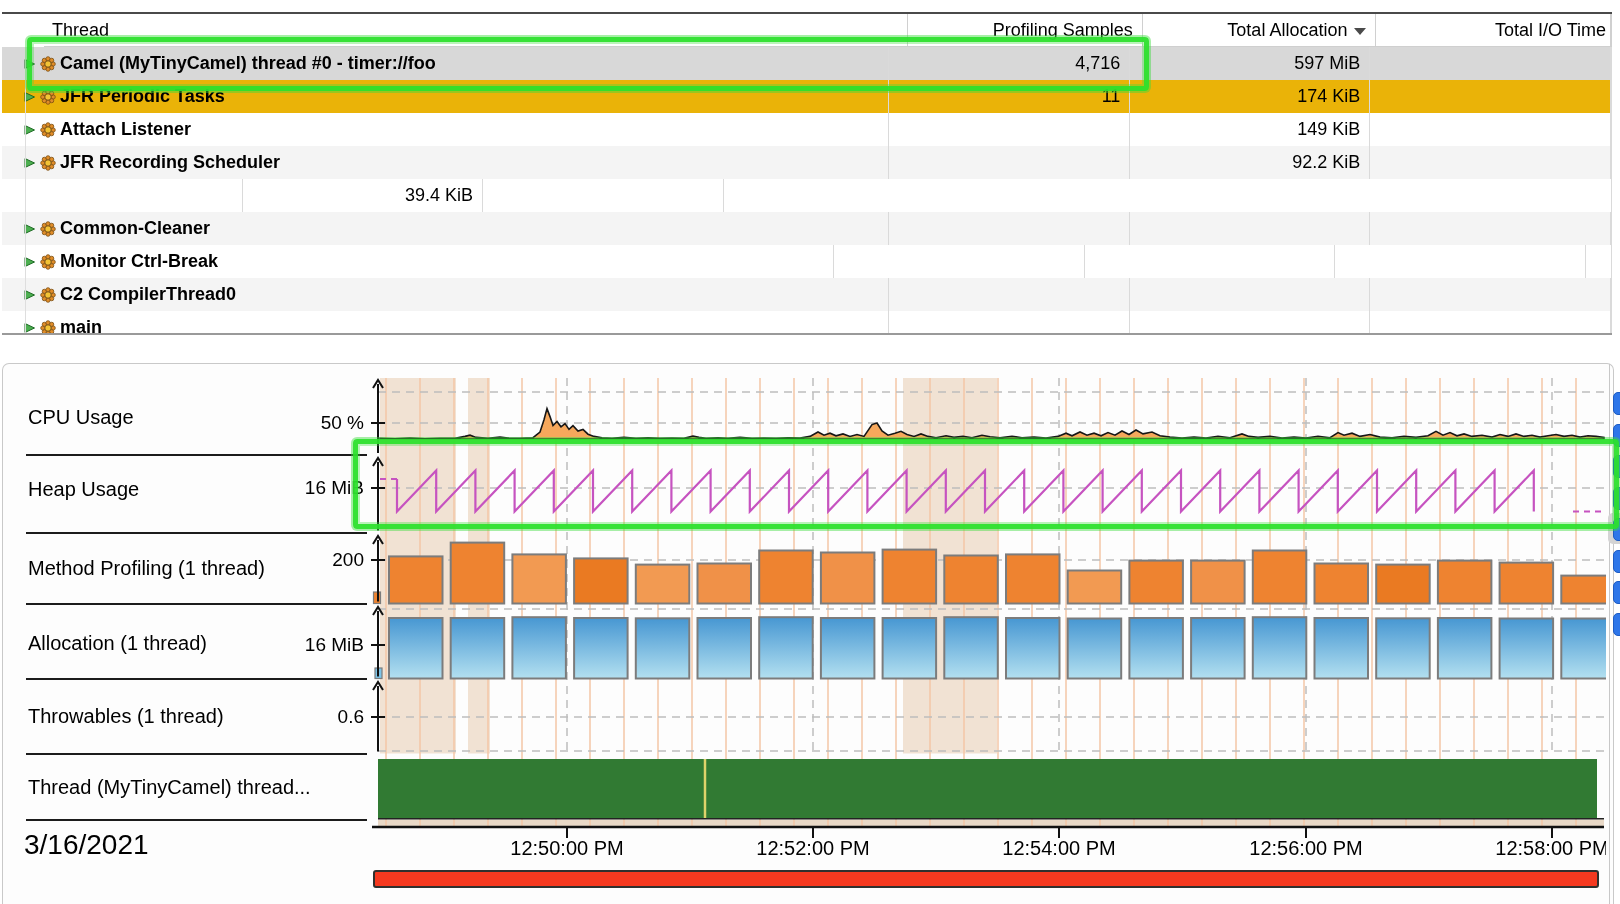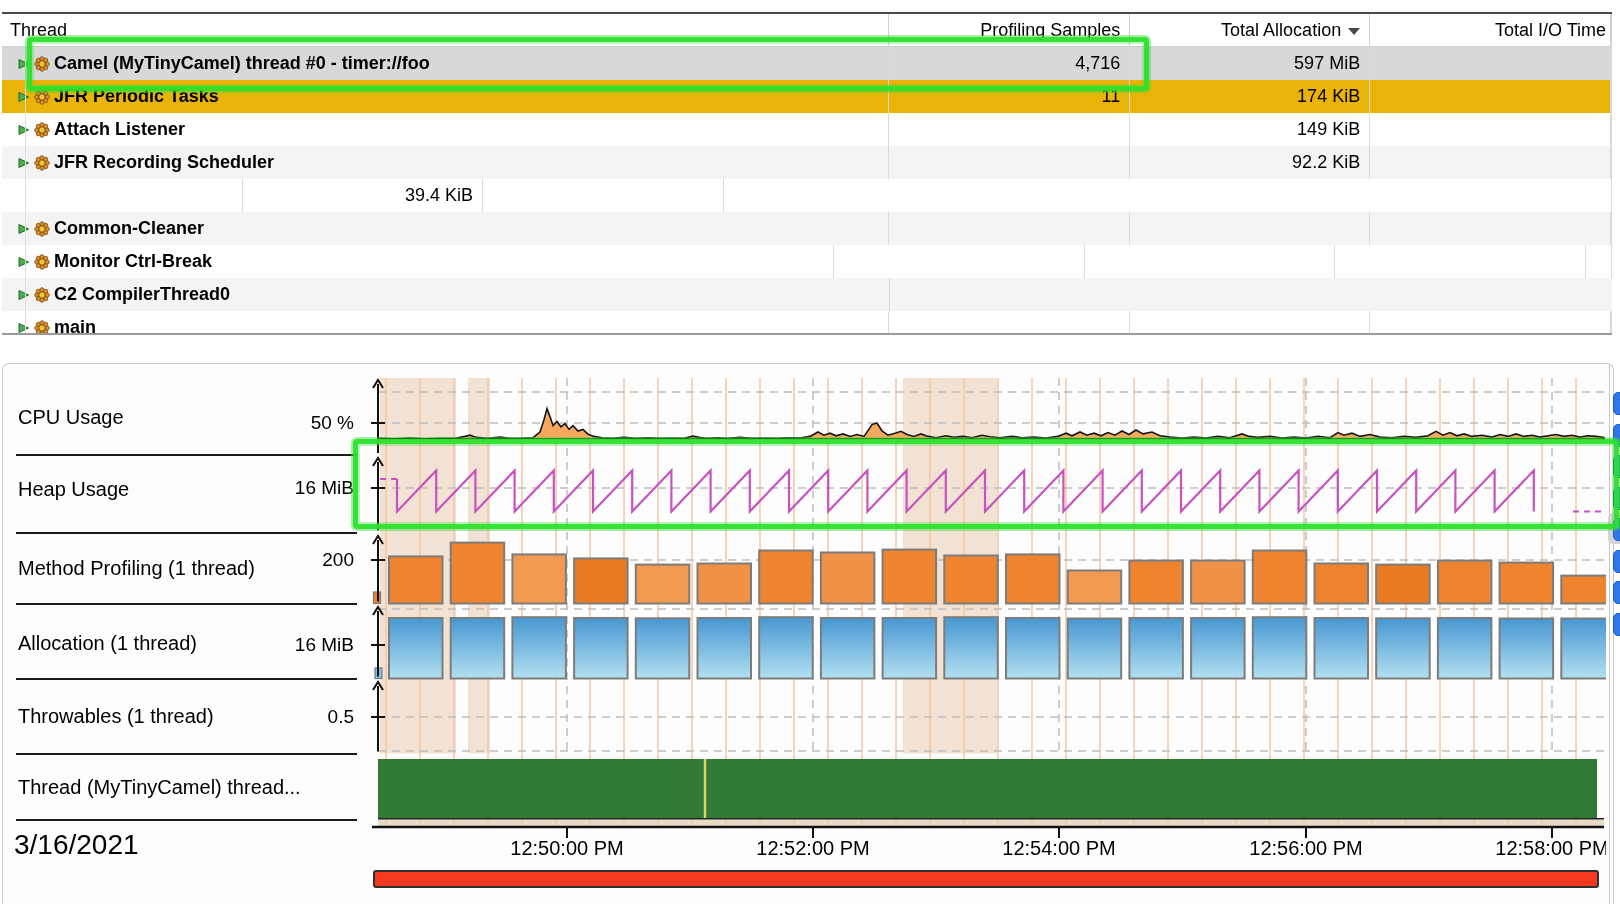--- a/index.html
+++ b/index.html
@@ -1,39 +1,39 @@
 <!DOCTYPE html>
 <html><head>
 <meta charset="utf-8">
 <style>
   html,body{margin:0;padding:0;background:#fff;}
   .screen{position:relative;width:1620px;height:904px;background:#fff;overflow:hidden;
           font-family:"Liberation Sans","DejaVu Sans",sans-serif;color:#000;}
   
   .table-panel{position:absolute;left:2px;top:12px;width:1610px;height:319px;background:#fff;
                border-top:2px solid #4a4a4a;border-bottom:2px solid #9a9a9a;overflow:hidden;z-index:2;}
-  .t-header{display:flex;height:32px;line-height:32px;font-size:18px;background:#fff;border-bottom:1px solid #cfcfcf;}
+  .t-header{display:flex;height:32px;line-height:32px;font-size:18px;background:#fff;border-bottom:1px solid #cfcfcf;margin-left:42px;}
   .t-header .cell{box-sizing:border-box;border-right:1px solid #d0d0d0;white-space:nowrap;overflow:hidden;}
   .t-row{display:flex;height:33px;line-height:33px;font-size:18px;}
   .t-row .cell{box-sizing:border-box;border-right:1px solid #dadada;white-space:nowrap;overflow:hidden;}
-  .c0{width:888px;padding-left:16px;text-align:left;display:flex;align-items:center;gap:4px;}
+  .c0{width:888px;padding-left:22px;text-align:left;display:flex;align-items:center;gap:4px;}
   .c1{width:241px;padding-right:9px;text-align:right;}
   .c2{width:240px;padding-right:9px;text-align:right;}
   .c3{width:241px;padding-right:4px;text-align:right;}
   .c4{flex:1;}
   .t-header .c0{padding-left:8px;display:block;}
   .rowname{font-weight:bold;}
   .sortcaret{display:inline-block;width:0;height:0;border-left:6px solid transparent;border-right:6px solid transparent;
              border-top:7px solid #4a4a4a;margin-left:7px;vertical-align:middle;}
   .indent-guide{position:absolute;left:23px;top:33px;bottom:0;width:1px;background:#dedede;}
   
   .chart-panel{position:absolute;left:2px;top:363px;width:1610px;height:541px;background:#fdfdfd;
                border:1px solid #c9c9c9;border-bottom:none;border-radius:7px 7px 0 0;z-index:0;}
   #plot{position:absolute;left:0;top:0;width:1620px;height:904px;z-index:1;pointer-events:none;}
-  #chart-labels{position:absolute;left:0;top:0;width:1580px;height:904px;z-index:2;pointer-events:none;}
+  #chart-labels{position:absolute;left:10px;top:0;width:1580px;height:904px;z-index:2;pointer-events:none;}
   .lane-label{position:absolute;left:18px;height:26px;line-height:26px;font-size:20px;white-space:nowrap;}
   .tick-label{position:absolute;left:230px;width:124px;height:24px;line-height:24px;font-size:19px;text-align:right;white-space:nowrap;}
   .lane-sep{position:absolute;left:16px;width:341px;height:2px;background:#1c1c1c;}
   .date-label{position:absolute;left:14px;height:26px;line-height:26px;font-size:28px;}
   
   .right-sep{position:absolute;left:1609px;top:364px;width:1px;height:540px;background:#c8c8c8;z-index:3;}
   .right-toolbar{position:absolute;left:1611px;top:364px;width:9px;height:540px;z-index:3;}
   .tb-btn{position:absolute;left:2px;width:20px;height:21px;border-radius:5px;background:#2e76e9;border:1px solid #1d5cc4;}
   .tb-sel{position:absolute;left:-3px;width:22px;height:31px;border-radius:5px;background:#d4d4d4;}
   
@@ -191,21 +191,21 @@
               <circle cx="11.68" cy="4.32" r="2.1" fill="#e08c28" stroke="#7a4e12" stroke-width="0.8"></circle>
               <circle cx="8" cy="8" r="3.2" fill="#f2c335" stroke="#7a4e12" stroke-width="0.9"></circle>
             </svg>
             <span class="rowname">Monitor Ctrl-Break</span>
           </div>
           <div class="cell c1"></div>
           <div class="cell c2"></div>
           <div class="cell c3"></div>
           <div class="cell c4"></div>
         </div>
-        <div class="t-row" style="background: rgb(244, 244, 244); flex-direction: column;">
+        <div class="t-row" style="background: rgb(244, 244, 244);">
           <div class="cell c0">
             <svg width="12" height="12" viewBox="0 0 12 12">
               <polygon points="1,1.5 10.5,6 1,10.5" fill="#4caf50" stroke="#1e6b24" stroke-width="1"></polygon>
             </svg>
             <svg width="16" height="16" viewBox="0 0 16 16">
               <circle cx="13.20" cy="8.00" r="2.1" fill="#e08c28" stroke="#7a4e12" stroke-width="0.8"></circle>
               <circle cx="11.68" cy="11.68" r="2.1" fill="#e08c28" stroke="#7a4e12" stroke-width="0.8"></circle>
               <circle cx="8.00" cy="13.20" r="2.1" fill="#e08c28" stroke="#7a4e12" stroke-width="0.8"></circle>
               <circle cx="4.32" cy="11.68" r="2.1" fill="#e08c28" stroke="#7a4e12" stroke-width="0.8"></circle>
               <circle cx="2.80" cy="8.00" r="2.1" fill="#e08c28" stroke="#7a4e12" stroke-width="0.8"></circle>
@@ -394,21 +394,21 @@
       <div class="lane-label" style="top: 404px;">CPU Usage</div>
       <div class="lane-label" style="top: 476px;">Heap Usage</div>
       <div class="lane-label" style="top: 555px;">Method Profiling (1 thread)</div>
       <div class="lane-label" style="top: 630px;">Allocation (1 thread)</div>
       <div class="lane-label" style="top: 703px;">Throwables (1 thread)</div>
       <div class="lane-label" style="top: 774px;">Thread (MyTinyCamel) thread...</div>
       <div class="tick-label" style="top: 411px;">50 %</div>
       <div class="tick-label" style="top: 476px;">16 MiB</div>
       <div class="tick-label" style="top: 548px;">200</div>
       <div class="tick-label" style="top: 633px;">16 MiB</div>
-      <div class="tick-label" style="top: 705px;">0.5</div>
+      <div class="tick-label" style="top: 705px;">0.6</div>
       <div class="lane-sep" style="top: 454px;"></div>
       <div class="lane-sep" style="top: 531.5px;"></div>
       <div class="lane-sep" style="top: 602.5px;"></div>
       <div class="lane-sep" style="top: 677.5px;"></div>
       <div class="lane-sep" style="top: 752.5px;"></div>
       <div class="lane-sep" style="top: 818.5px;"></div>
       <div class="date-label" style="top: 832px;">3/16/2021</div>
     </div>
 
   <div class="right-sep"></div>

